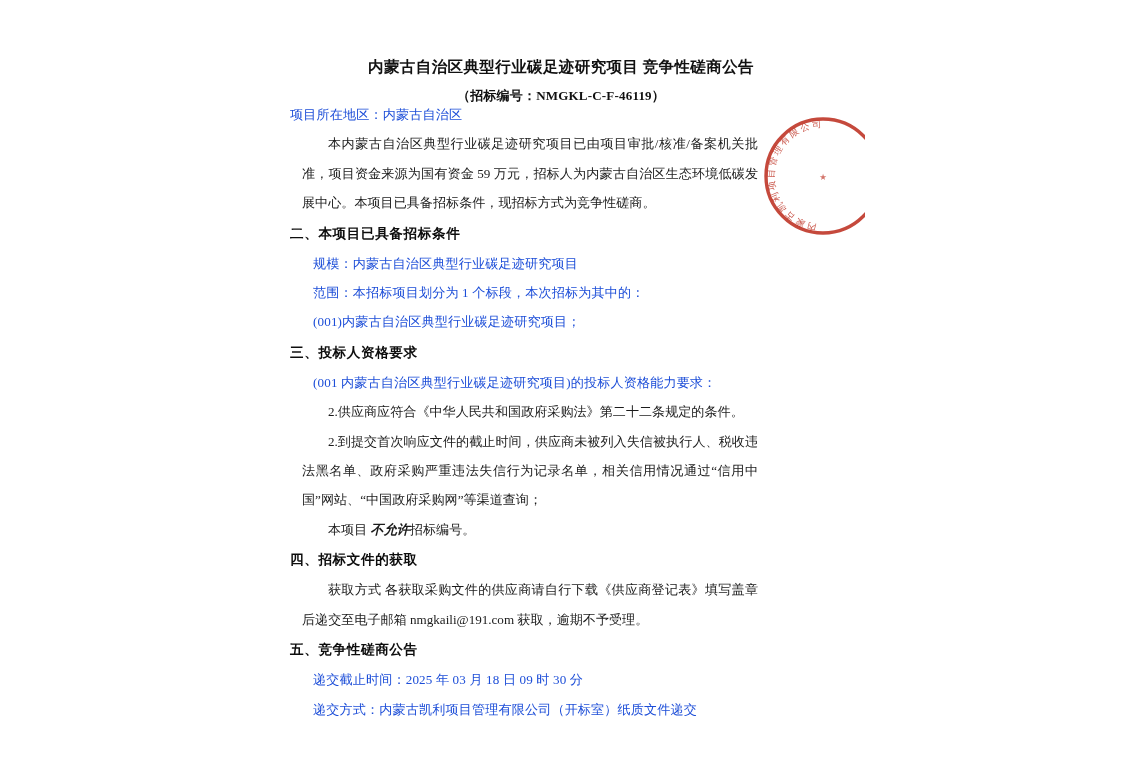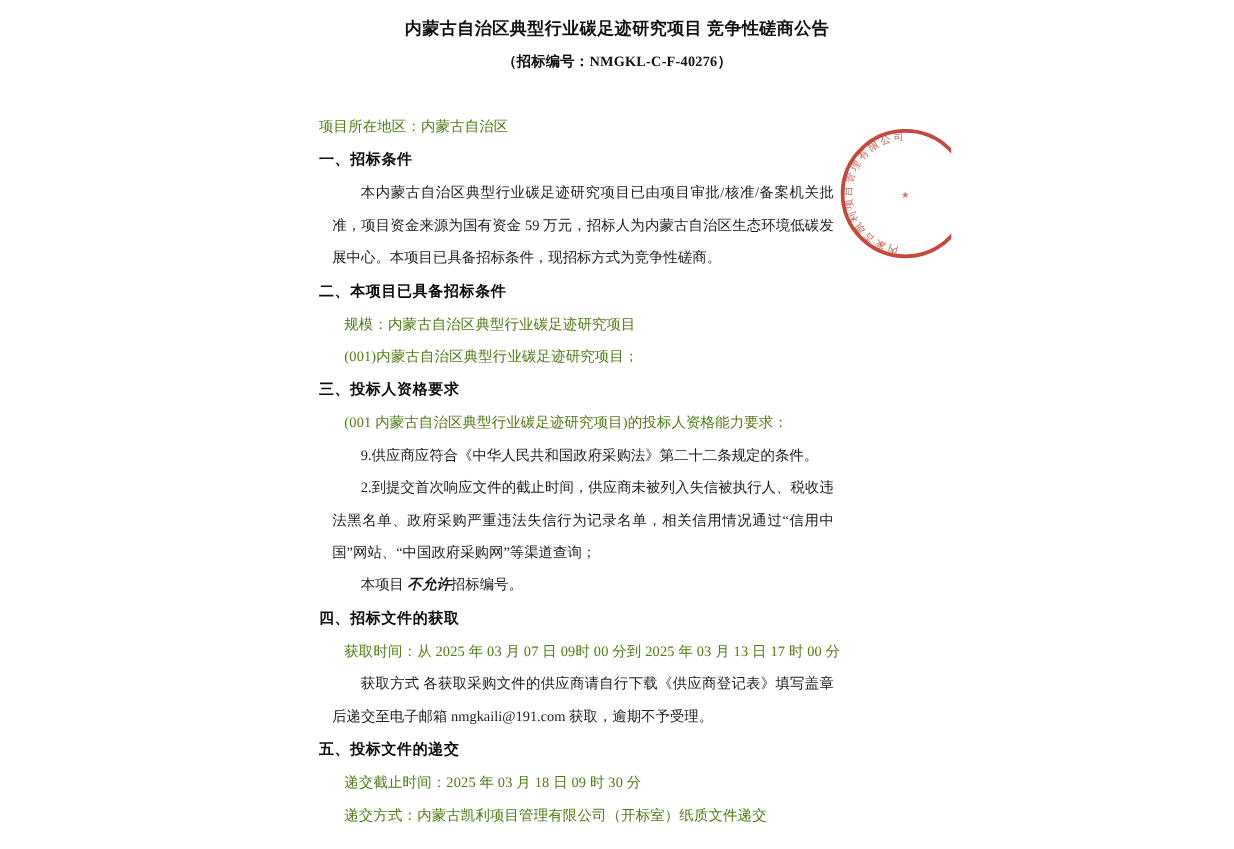--- a/index.html
+++ b/index.html
@@ -30,20 +30,21 @@
     right: 0;
     top: 16px;
     text-align: center;
   }
   .doc-title {
     font-size: 15.5px;
     font-weight: bold;
     letter-spacing: 0.4px;
     line-height: 22px;
     color: #111;
+    margin-top: 40px;
   }
   .doc-subtitle {
     font-size: 13px;
     font-weight: bold;
     line-height: 22px;
     margin-top: 7px;
     color: #111;
     letter-spacing: 0.2px;
   }
 
@@ -51,21 +52,21 @@
   .body-col {
     position: absolute;
     left: 290px;
     top: 100px;
     width: 468px;
   }
 
   .line {
     font-size: 13.1px;
     line-height: 29.4px;
-    color: #4d7c0f;
+    color: #1d4ed8;
     white-space: nowrap;
     letter-spacing: 0.15px;
   }
 
   .heading {
     font-size: 13.6px;
     font-weight: bold;
     line-height: 31px;
     color: #0d0d0d;
     letter-spacing: 0.6px;
@@ -106,21 +107,21 @@
     overflow: hidden;
   }
 </style>
 </head>
 <body>
 
 <div class="page">
 
   <div class="title-block">
     <div class="doc-title">内蒙古自治区典型行业碳足迹研究项目 竞争性磋商公告</div>
-    <div class="doc-subtitle">（招标编号：NMGKL-C-F-40276）</div>
+    <div class="doc-subtitle">（招标编号：NMGKL-C-F-46119）</div>
   </div>
 
   <div class="seal">
     <div class="seal-clip">
       <svg width="132" height="132" viewBox="0 0 132 132">
         <defs>
           <path id="ringpath" d="M 66,66 m 0,-49 a 49,49 0 1,1 -0.1,0" fill="none"></path>
           <clipPath id="leftclip">
             <rect x="0" y="0" width="108" height="132"></rect>
           </clipPath>
@@ -135,37 +136,36 @@
           <text x="66" y="70" font-size="8.5" fill="#c0392b" opacity="0.7" text-anchor="middle" font-family="'Liberation Serif', serif">★</text>
         </g>
       </svg>
     </div>
   </div>
 
   <div class="body-col">
 
     <div class="line">项目所在地区：内蒙古自治区</div>
 
-    <div class="heading">一、招标条件</div>
     <div class="para">本内蒙古自治区典型行业碳足迹研究项目已由项目审批/核准/备案机关批准，项目资金来源为国有资金 59 万元，招标人为内蒙古自治区生态环境低碳发展中心。本项目已具备招标条件，现招标方式为竞争性磋商。</div>
 
     <div class="heading">二、本项目已具备招标条件</div>
     <div class="line indent1">规模：内蒙古自治区典型行业碳足迹研究项目</div>
+    <div class="line indent1">范围：本招标项目划分为 1 个标段，本次招标为其中的：</div>
     <div class="line indent1">(001)内蒙古自治区典型行业碳足迹研究项目；</div>
 
     <div class="heading">三、投标人资格要求</div>
     <div class="line indent1">(001 内蒙古自治区典型行业碳足迹研究项目)的投标人资格能力要求：</div>
-    <div class="para">9.供应商应符合《中华人民共和国政府采购法》第二十二条规定的条件。</div>
+    <div class="para">2.供应商应符合《中华人民共和国政府采购法》第二十二条规定的条件。</div>
     <div class="para">2.到提交首次响应文件的截止时间，供应商未被列入失信被执行人、税收违法黑名单、政府采购严重违法失信行为记录名单，相关信用情况通过“信用中国”网站、“中国政府采购网”等渠道查询；</div>
     <div class="para">
       <span>本项目 </span><span class="ital">不允许</span><span>招标编号。</span>
     </div>
 
     <div class="heading">四、招标文件的获取</div>
-    <div class="line indent1">获取时间：从 2025 年 03 月 07 日  09时 00 分到 2025 年 03 月 13 日  17 时 00 分</div>
     <div class="para">获取方式 各获取采购文件的供应商请自行下载《供应商登记表》填写盖章后递交至电子邮箱 nmgkaili@191.com 获取，逾期不予受理。</div>
 
-    <div class="heading">五、投标文件的递交</div>
+    <div class="heading">五、竞争性磋商公告</div>
     <div class="line indent1">递交截止时间：2025 年 03 月 18 日  09 时 30 分</div>
     <div class="line indent1">递交方式：内蒙古凯利项目管理有限公司（开标室）纸质文件递交</div>
 
   </div>
 </div>
 
 </body></html>

